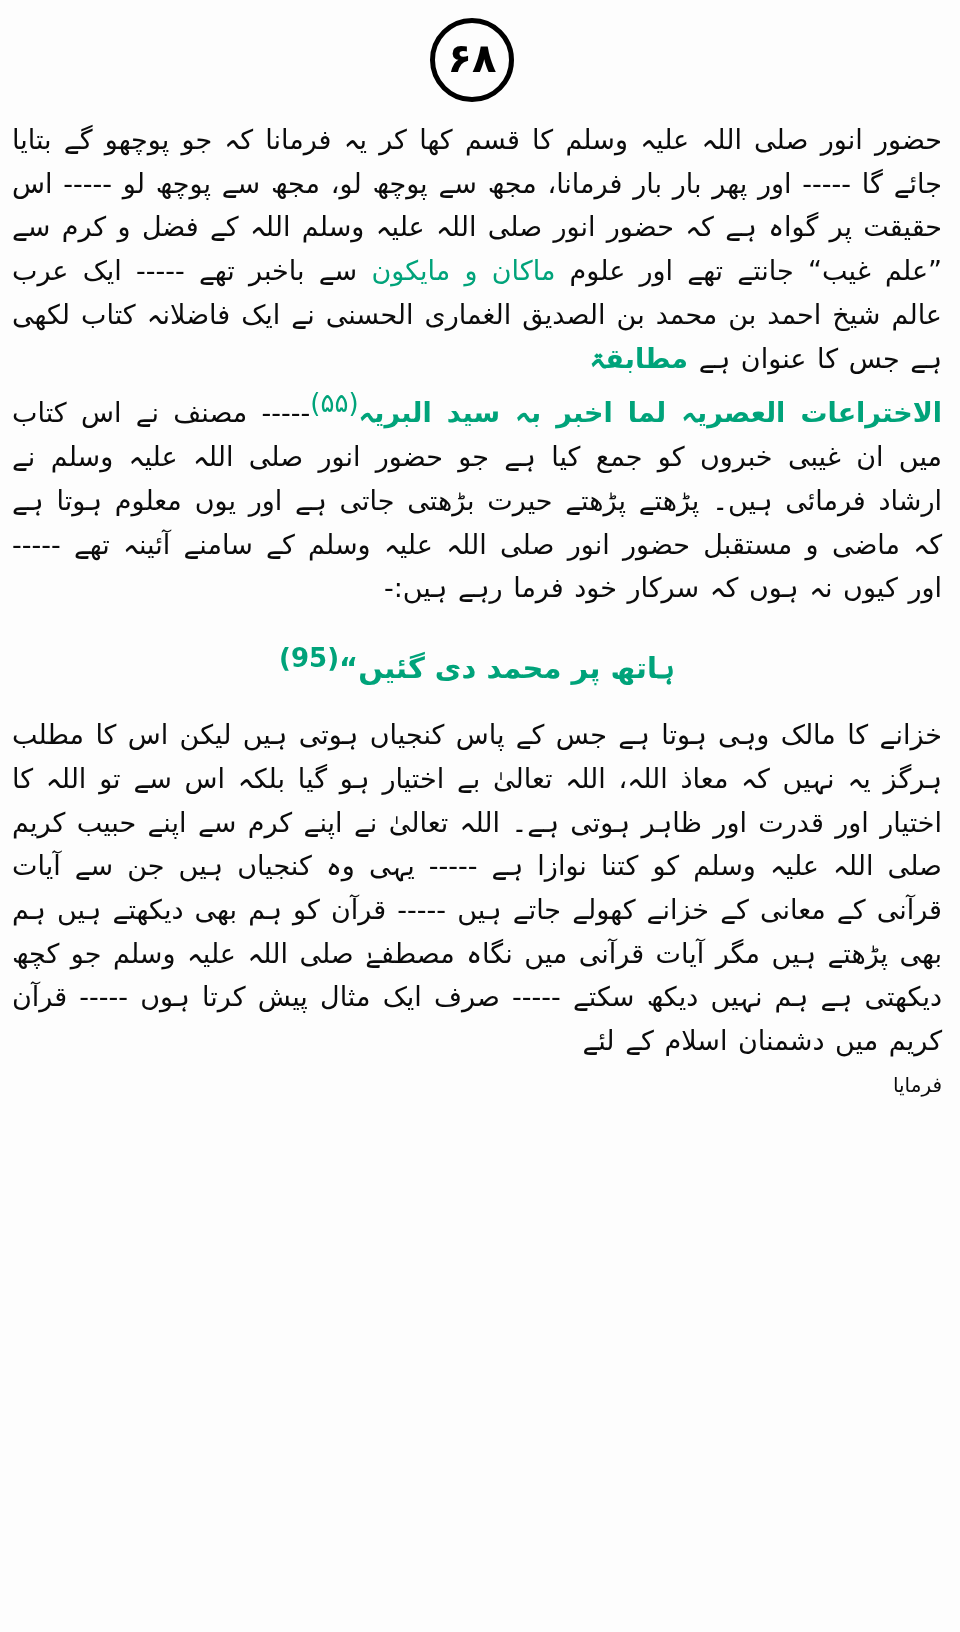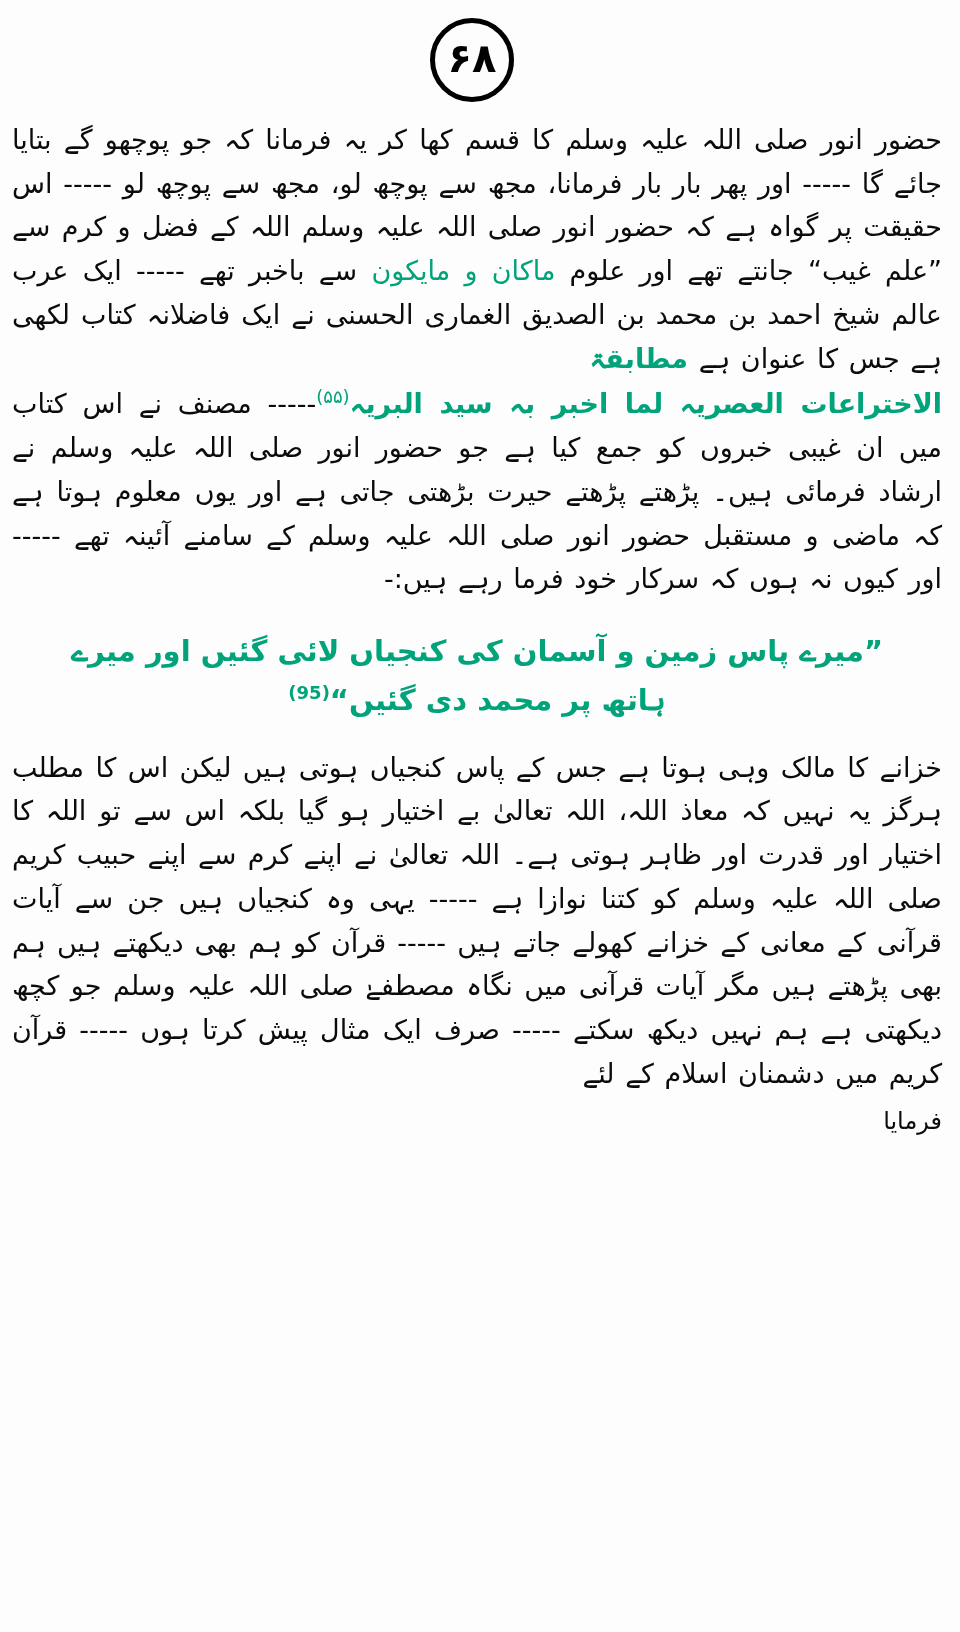--- a/index.html
+++ b/index.html
@@ -63,21 +63,21 @@
   }
 
   .hl {
     color: #00a37a;
   }
   .hl-title {
     color: #00a37a;
     font-weight: bold;
   }
   .ref {
-    font-size: 18px;
+    font-size: 26px;
     color: #00a37a;
     vertical-align: super;
   }
 
   
   .quote-block {
     margin: 26px 0 20px 0;
     color: #00a37a;
     font-size: 29px;
     line-height: 1.7;
@@ -87,40 +87,39 @@
     font-weight: 600;
   }
   .quote-line-2 {
     display: block;
     text-align: center;
   }
   .tail {
     display: block;
     text-align: right;
     margin-top: 6px;
-    font-size: 24px;
+    font-size: 20px;
   }
 </style>
 </head>
 <body>
 
 <div class="page">
 
   <div class="page-number-wrap">
     <div class="page-number">۶۸</div>
   </div>
 
   <div class="body">
 
     <p class="para"><span>حضور انور صلی اللہ علیہ وسلم کا قسم کھا کر یہ فرمانا کہ جو پوچھو گے بتایا جائے گا ----- اور پھر بار بار فرمانا، مجھ سے پوچھ لو، مجھ سے پوچھ لو ----- اس حقیقت پر گواہ ہے کہ حضور انور صلی اللہ علیہ وسلم اللہ کے فضل و کرم سے ”علم غیب“ جانتے تھے اور علوم </span><span class="hl">ماکان و مایکون</span><span> سے باخبر تھے ----- ایک عرب عالم شیخ احمد بن محمد بن الصدیق الغماری الحسنی نے ایک فاضلانہ کتاب لکھی ہے جس کا عنوان ہے </span><span class="hl-title">مطابقۃ</span></p>
 
     <p class="para"><span class="hl-title">الاختراعات العصریہ لما اخبر بہ سید البریہ</span><span class="ref">(۵۵)</span><span>----- مصنف نے اس کتاب میں ان غیبی خبروں کو جمع کیا ہے جو حضور انور صلی اللہ علیہ وسلم نے ارشاد فرمائی ہیں۔ پڑھتے پڑھتے حیرت بڑھتی جاتی ہے اور یوں معلوم ہوتا ہے کہ ماضی و مستقبل حضور انور صلی اللہ علیہ وسلم کے سامنے آئینہ تھے ----- اور کیوں نہ ہوں کہ سرکار خود فرما رہے ہیں:-</span></p>
 
     <div class="quote-block">
-      <span>”میرے پاس زمین و آسمان کی کنجیاں لائی گئیں اور میرے</span>
       <span class="quote-line-2"><span>ہاتھ پر محمد دی گئیں“</span><span class="ref">(95)</span></span>
     </div>
 
     <p class="para">خزانے کا مالک وہی ہوتا ہے جس کے پاس کنجیاں ہوتی ہیں لیکن اس کا مطلب ہرگز یہ نہیں کہ معاذ اللہ، اللہ تعالیٰ بے اختیار ہو گیا بلکہ اس سے تو اللہ کا اختیار اور قدرت اور ظاہر ہوتی ہے۔ اللہ تعالیٰ نے اپنے کرم سے اپنے حبیب کریم صلی اللہ علیہ وسلم کو کتنا نوازا ہے ----- یہی وہ کنجیاں ہیں جن سے آیات قرآنی کے معانی کے خزانے کھولے جاتے ہیں ----- قرآن کو ہم بھی دیکھتے ہیں ہم بھی پڑھتے ہیں مگر آیات قرآنی میں نگاہ مصطفےٰ صلی اللہ علیہ وسلم جو کچھ دیکھتی ہے ہم نہیں دیکھ سکتے ----- صرف ایک مثال پیش کرتا ہوں ----- قرآن کریم میں دشمنان اسلام کے لئے</p>
 
     <p class="para">
         <span class="tail">فرمایا</span>
       </p>
 
   </div>

